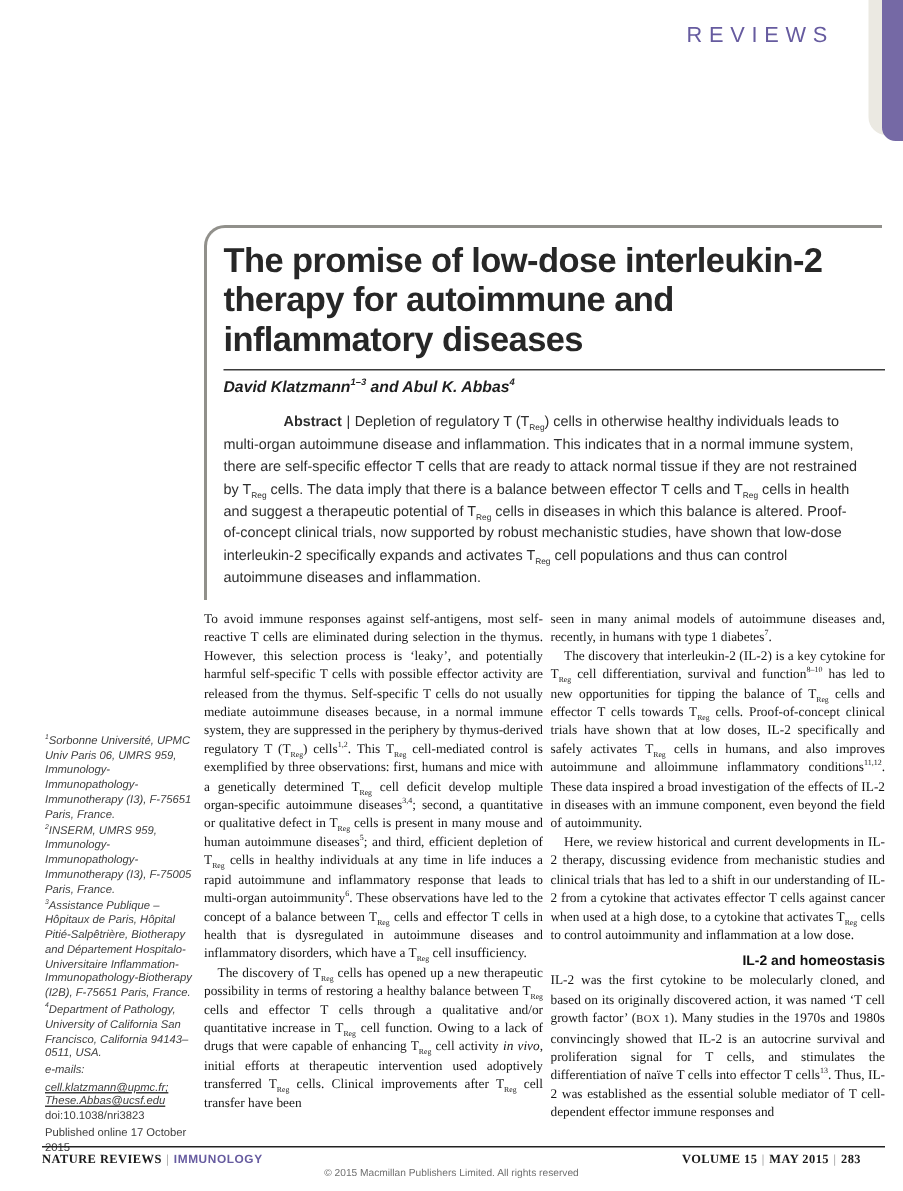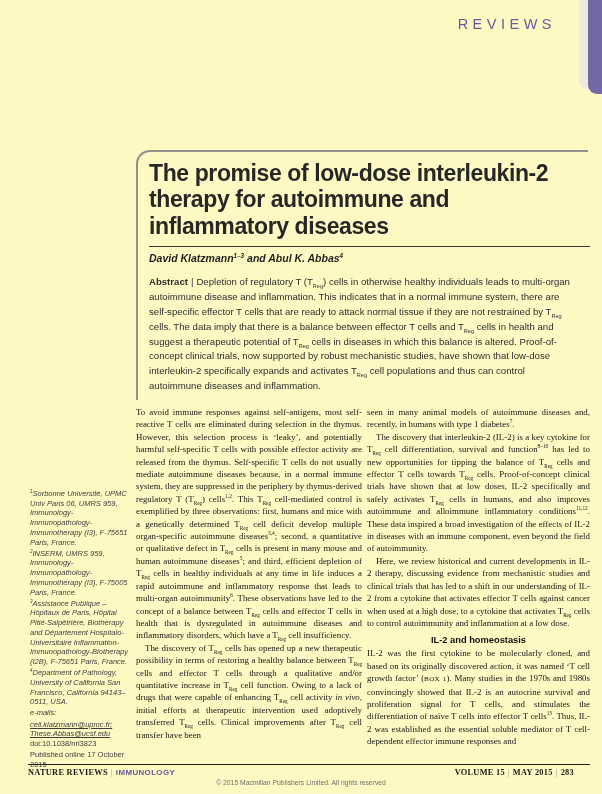--- a/index.html
+++ b/index.html
@@ -1,48 +1,48 @@
 <!DOCTYPE html>
 <html style="--accent: #7569a5; --kicker: #665b9f;"><head>
 <meta charset="utf-8">
 <style>
   html,body{margin:0;padding:0;background:#e9e9e9;}
-  .page{position:relative;width:602px;height:794px;background:#fef9c3;overflow:hidden;
+  .page{position:relative;width:602px;height:794px;background:#ffffff;overflow:hidden;
         font-family:"Liberation Sans",sans-serif;color:#1a1a1a;}
 
   
   .edge-tab{position:absolute;top:0;right:0;width:23px;height:90px;background:#ebe9e2;
             border-bottom-left-radius:12px;}
   .accent-tab{position:absolute;top:0;right:0;width:14px;height:94px;background:var(--accent,#7569a5);
             border-bottom-left-radius:9px;}
   .kicker{position:absolute;top:16px;right:46px;font-size:14.5px;letter-spacing:4.5px;
             color:var(--kicker,#665b9f);font-family:"Liberation Sans",sans-serif;}
 
   
   .title-block{position:absolute;left:136px;top:150px;width:452px;height:250px;box-sizing:border-box;
             border-top:2px solid #91908b;border-left:2px solid #91908b;border-top-left-radius:14px;
             padding:8px 0 0 11px;}
   .article-title{margin:0;width:436px;font-size:23px;line-height:26.3px;font-weight:bold;
             letter-spacing:-0.4px;color:#272727;}
   .title-rule{border:0;border-top:1.5px solid #3b3b3b;margin:7px 0 0 0;width:441px;}
   .authors{margin-top:5px;font-style:italic;font-weight:bold;font-size:10.5px;color:#1f1f1f;}
   .abstract{margin-top:11px;width:424px;font-size:9.6px;line-height:14.9px;color:#2e2e2e;}
-  .abstract .abs-label{font-weight:bold;}
+  .abstract .abs-label{font-weight:bold;margin-left:40px;}
   .abstract .abs-sep{margin:0 3px;color:#2e2e2e;}
 
   
   .col{position:absolute;top:406px;height:358px;overflow:hidden;
        font-family:"Liberation Serif",serif;font-size:8.9px;line-height:12.4px;
        text-align:justify;color:#161616;}
   .col-left{left:136px;width:226px;}
   .col-right{left:367px;width:223px;}
   .col p{margin:0;}
   .col p.indent{text-indent:9px;}
   .col h2{font-family:"Liberation Sans",sans-serif;font-size:9.3px;line-height:12px;
-          margin:5px 0 1px 0;color:#101010;text-align:center;}
+          margin:5px 0 1px 0;color:#101010;text-align:right;}
   sup{font-size:60%;line-height:0;}
   sub{font-size:58%;line-height:0;}
   .sc{font-size:80%;letter-spacing:0.3px;}
 
   
   .sidebar{position:absolute;left:30px;top:489px;width:103px;font-style:italic;
            font-size:7.5px;line-height:9.7px;color:#3d3d3d;}
   .sidebar p{margin:0 0 1.5px 0;}
   .sidebar .roman{font-style:normal;}
   .sidebar a{color:#3d3d3d;text-decoration:underline;display:block;}

